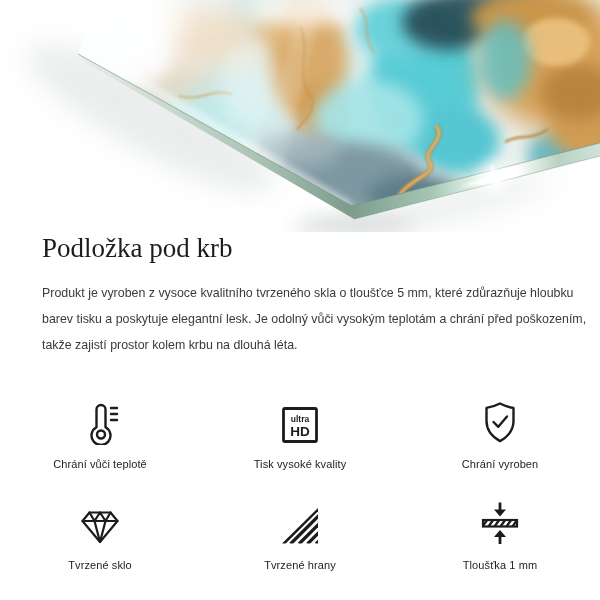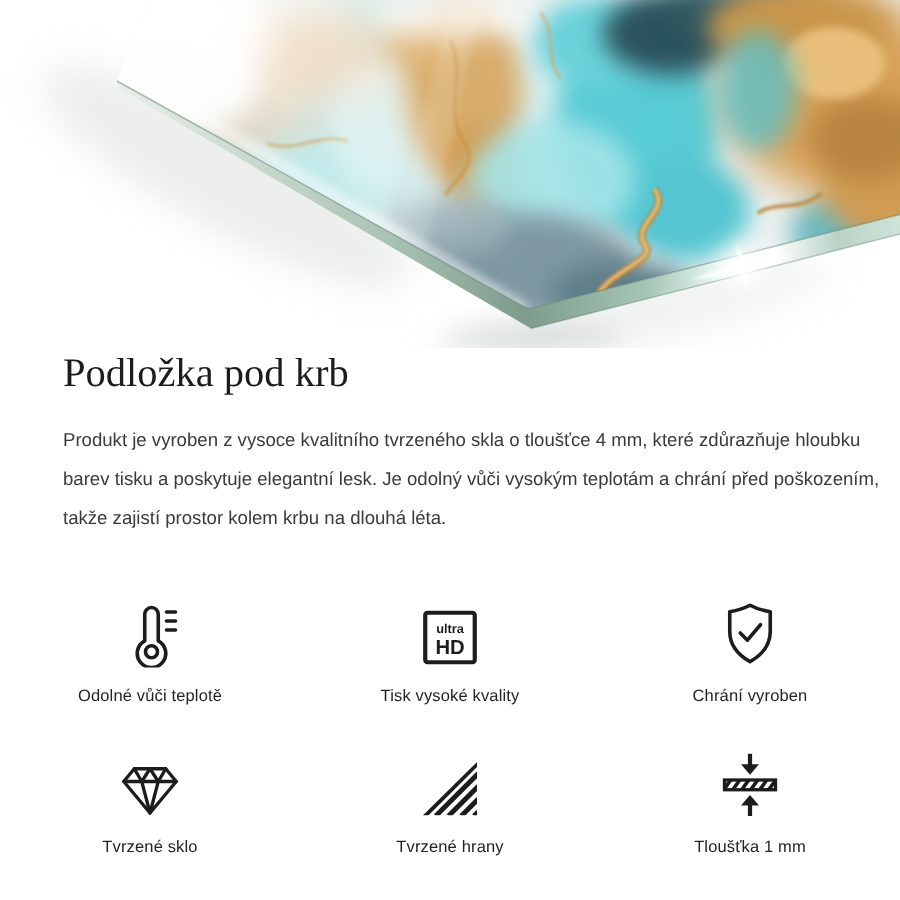--- a/index.html
+++ b/index.html
@@ -125,37 +125,37 @@
         <circle cx="0" cy="0" r="3.4" fill="#ffffff"></circle>
       </g>
     </svg>
   </div>
 
   <div class="content">
     <h1 class="headline">
       <span style="display:block">Podložka pod krb</span>
     </h1>
     <div class="desc">
-      <div class="desc-line">Produkt je vyroben z vysoce kvalitního tvrzeného skla o tloušťce 4 mm, které zdůrazňuje hloubku</div>
+      <div class="desc-line">Produkt je vyroben z vysoce kvalitního tvrzeného skla o tloušťce 5 mm, které zdůrazňuje hloubku</div>
       <div class="desc-line">barev tisku a poskytuje elegantní lesk. Je odolný vůči vysokým teplotám a chrání před poškozením,</div>
       <div class="desc-line">takže zajistí prostor kolem krbu na dlouhá léta.</div>
     </div>
   </div>
 
   <div class="features">
 
     <div class="feature">
       <div class="icon-box">
         <svg width="40" height="45" viewBox="0 0 40 45">
           <path class="ic" d="M16.5,9.5 a4.5,4.5 0 0 1 9,0 V27.2 a9.5,9.5 0 1 1 -9,0 Z"></path>
           <circle class="ic" cx="21" cy="34.5" r="4"></circle>
           <path class="ic" d="M31,8 h6 M31,14 h6 M31,20 h6"></path>
         </svg>
       </div>
-      <div class="feature-label">Odolné vůči teplotě</div>
+      <div class="feature-label">Chrání vůči teplotě</div>
     </div>
 
     <div class="feature">
       <div class="icon-box">
         <svg width="40" height="40" viewBox="0 0 40 40">
           <rect class="ic" x="3.5" y="3.5" width="33" height="33" rx="1.5" style="stroke-width:2.8"></rect>
           <text class="hd-text" x="20" y="17" font-size="8.5">ultra</text>
           <text class="hd-text" x="20" y="31" font-size="13.5">HD</text>
         </svg>
       </div>

